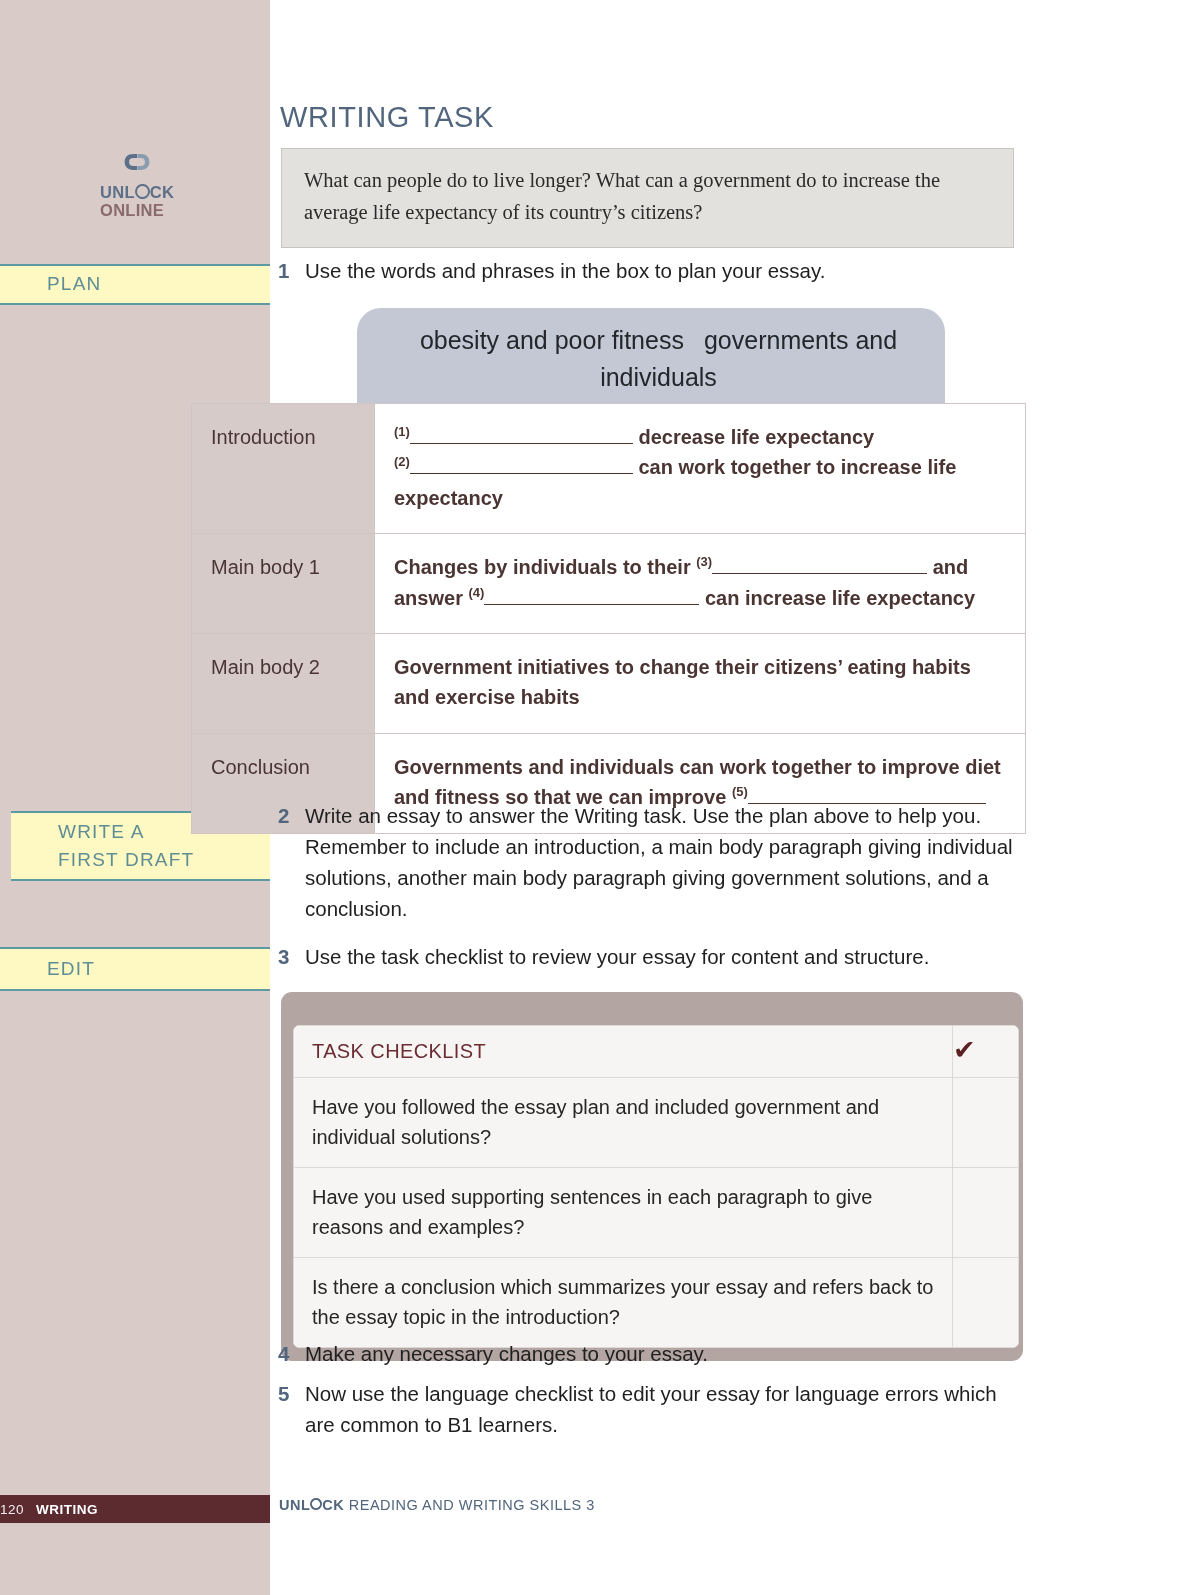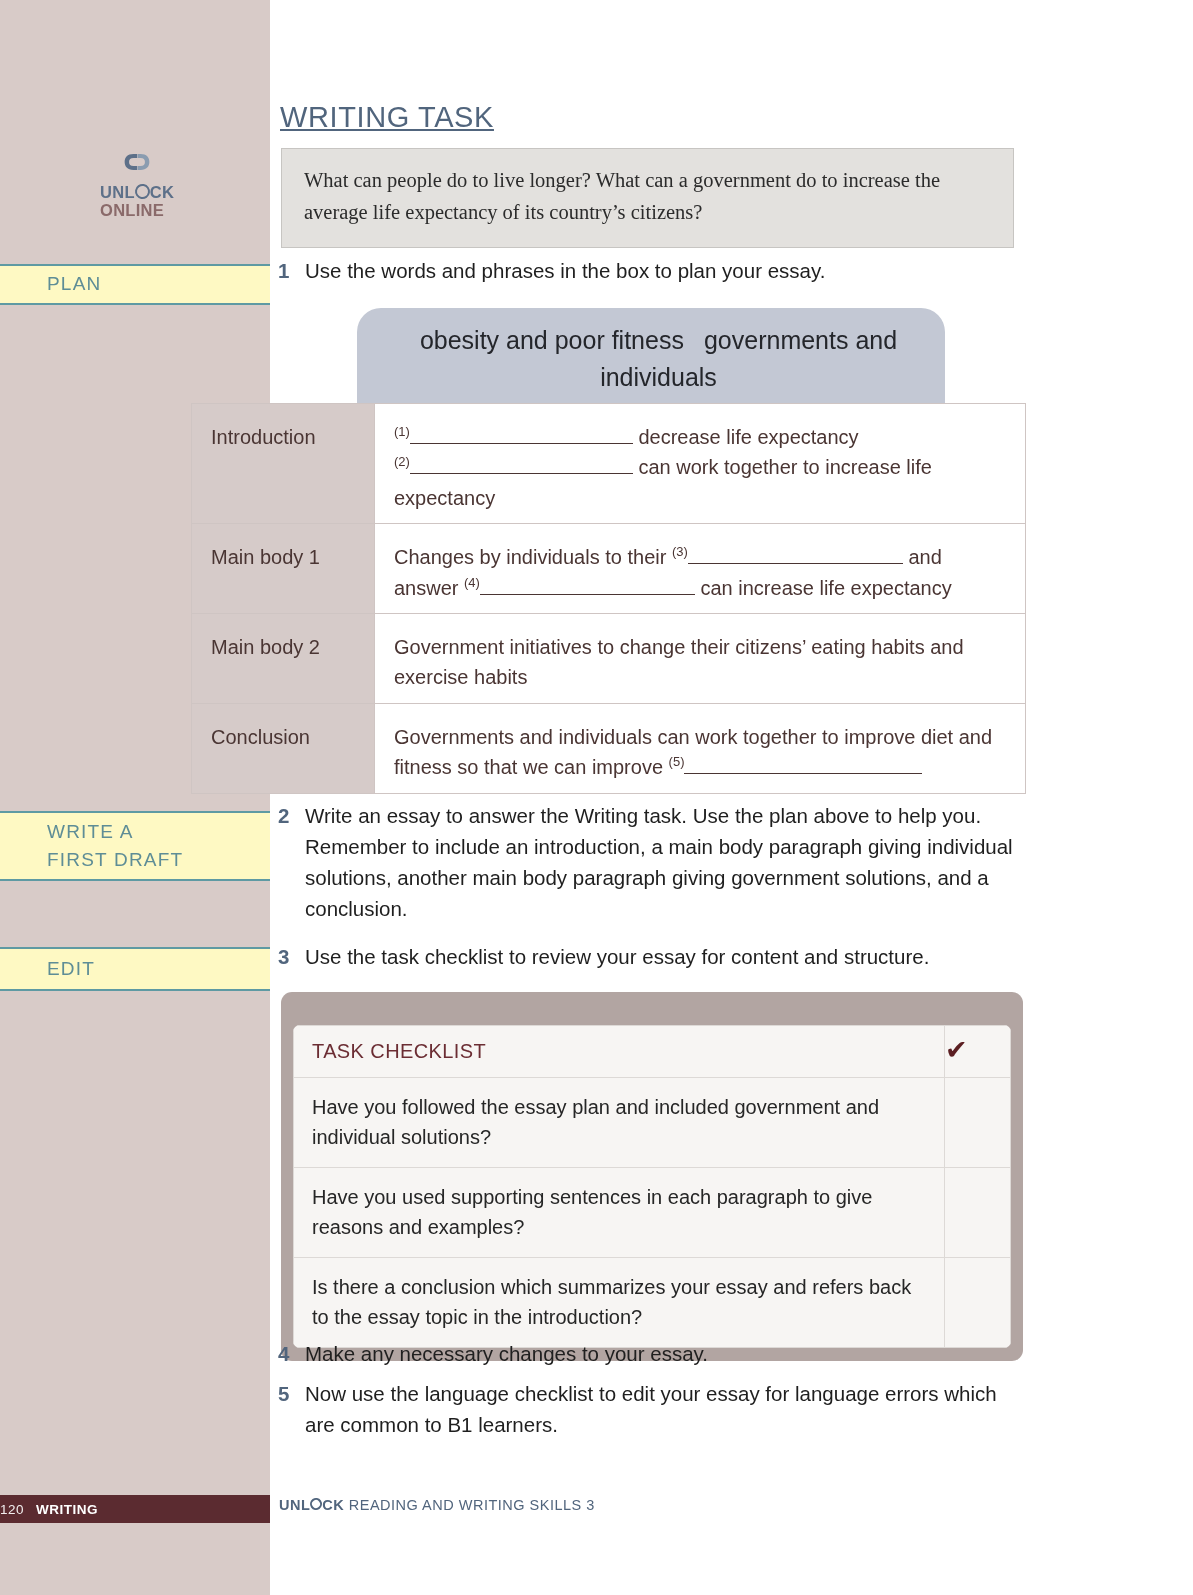--- a/index.html
+++ b/index.html
@@ -82,41 +82,40 @@
     font-size: 19px;
     letter-spacing: 1.2px;
     padding-left: 47px;
     display: flex;
     flex-direction: column;
     justify-content: center;
   }
   .stage-band .line { display: block; line-height: 1.5; }
 
   .band-plan { top: 264px; height: 41px; }
-  .band-draft { top: 811px; height: 70px; }
+  .band-draft { top: 811px; height: 70px; margin-left: 11px; }
   .band-edit { top: 947px; height: 44px; }
 
   
   .main {
     position: absolute;
     left: 270px;
     top: 0;
     width: 923px;
     height: 1595px;
     background: #ffffff;
   }
 
   .page-title {
     position: absolute;
     left: 10px;
     top: 101px;
     font-size: 29px;
     color: #51657d;
     letter-spacing: 0.6px;
-    text-decoration: underline;
   }
 
   .task-prompt {
     position: absolute;
     left: 11px;
     top: 148px;
     width: 733px;
     box-sizing: border-box;
     background: #e3e1de;
     border: 1px solid #c7c5c2;
@@ -183,42 +182,43 @@
     color: #4a3533;
     line-height: 1.52;
   }
   .plan-label {
     width: 163px;
     background: #d6cbc9;
     padding: 18px 0 18px 19px;
   }
   .plan-content {
     background: #ffffff;
-    padding: 18px 14px 10px 19px;
+    padding: 18px 14px 20px 19px;
+    font-weight: bold;
   }
   .gap {
     display: inline-block;
     border-bottom: 1.5px solid #4a3533;
     width: 223px;
     vertical-align: baseline;
   }
   .gap-sm { width: 215px; }
   .gap-last { width: 238px; }
   sup.gapnum { font-size: 13px; vertical-align: super; }
 
   
   .checklist-frame {
     position: absolute;
     left: 11px;
     top: 992px;
     width: 742px;
     box-sizing: border-box;
     background: #b2a5a2;
     border-radius: 11px;
-    padding: 33px 12px 13px 12px;
+    padding: 33px 4px 13px 12px;
   }
   .checklist-table {
     width: 100%;
     border-collapse: collapse;
     table-layout: fixed;
     background: #f7f5f3;
     border-radius: 7px;
     overflow: hidden;
   }
   .checklist-table td, .checklist-table th {

